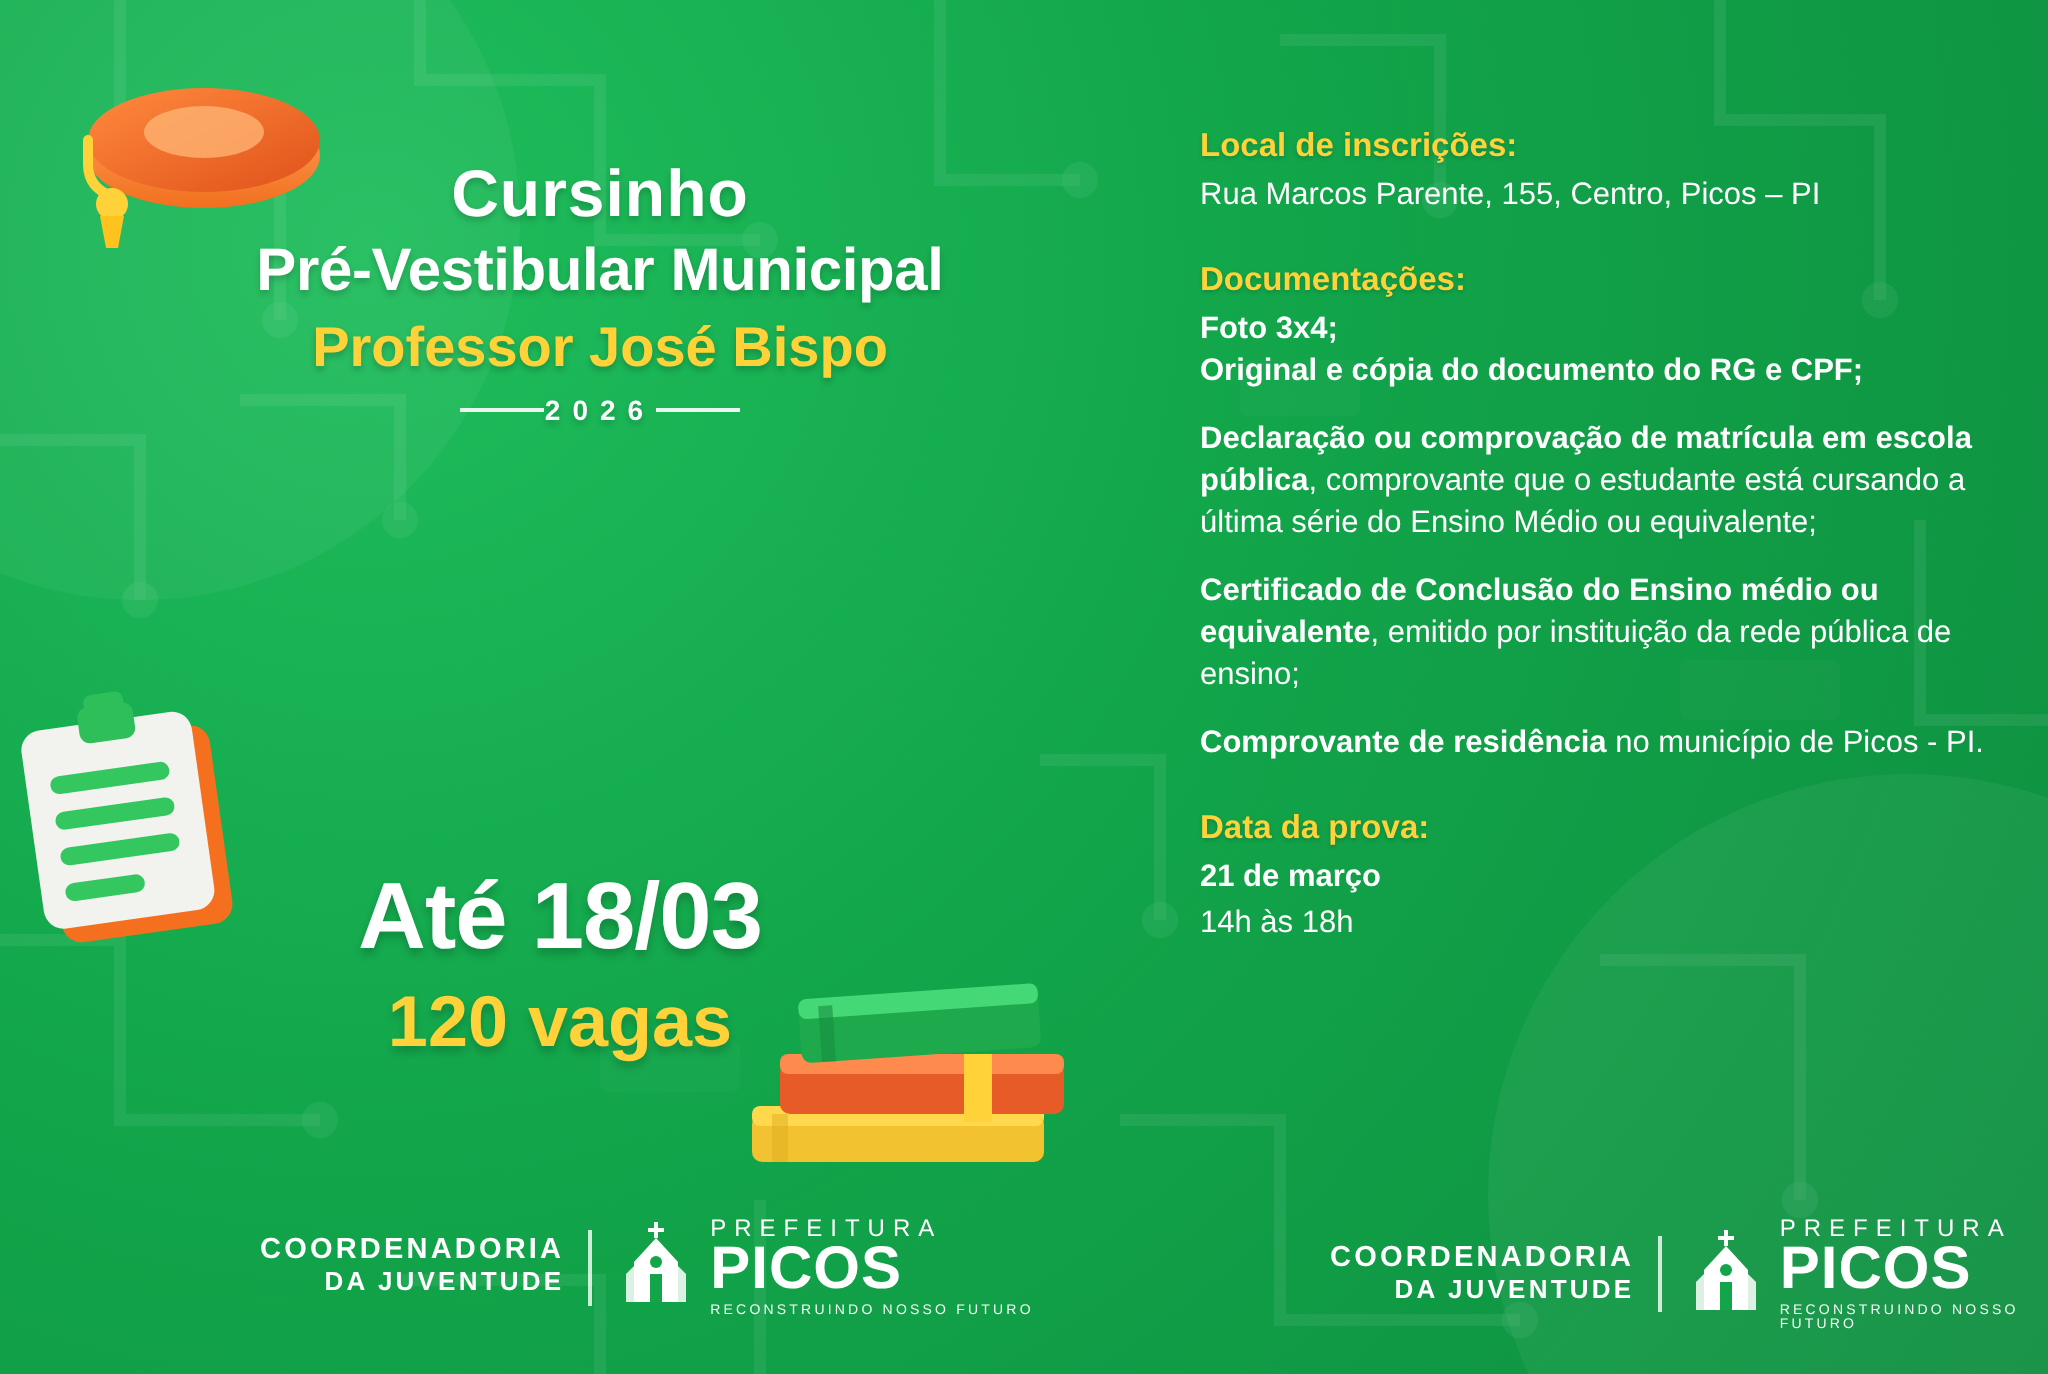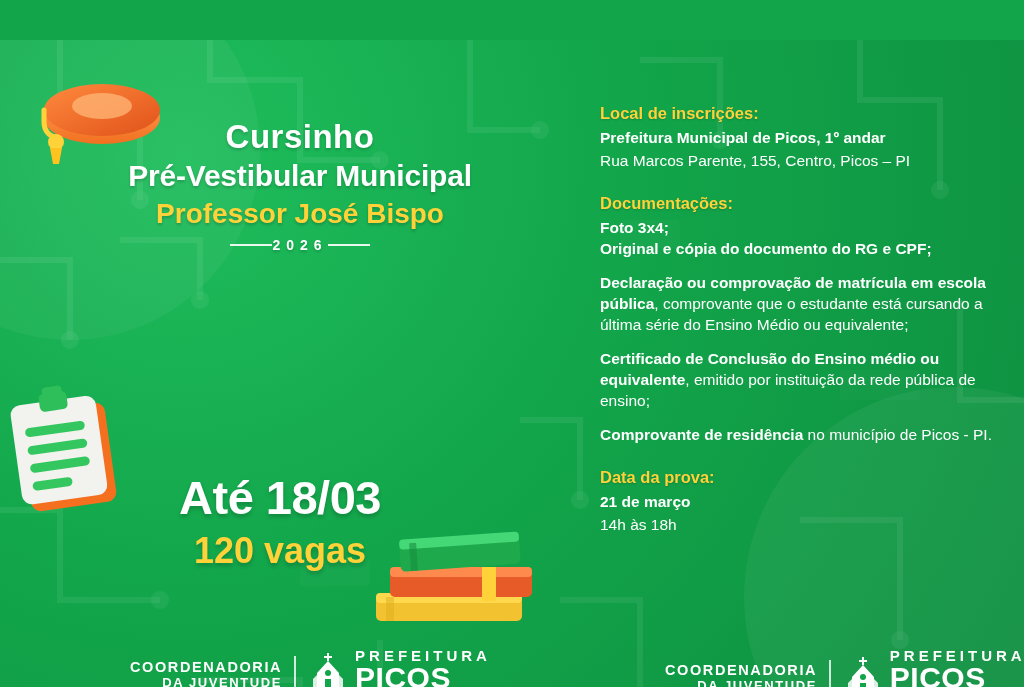--- a/index.html
+++ b/index.html
@@ -8,21 +8,20 @@
     font-family:"Liberation Sans", sans-serif;
     background:#12a54a;
     position:relative;
   }
   
   .poster{
     position:absolute;inset:0;
     background:
       radial-gradient(circle at 18% 18%, #1fbd5c 0%, #12a54a 45%, #0e8f40 100%);
     overflow:hidden;
-    margin-top:40px;
   }
   .circuit{
     position:absolute;inset:0;
     opacity:.20;
   }
   .circuit svg{display:block;}
   .bg-blob{
     position:absolute;
     border-radius:50%;
     background:rgba(255,255,255,.05);
@@ -99,21 +98,21 @@
     position:absolute;display:flex;align-items:center;gap:12px;color:#fff;
   }
   .coord{
     text-align:right;line-height:1.1;
   }
   .coord .l1{font-size:14.5px;font-weight:bold;letter-spacing:1.6px;}
   .coord .l2{font-size:13px;font-weight:bold;letter-spacing:1.6px;}
   .divider{width:2px;height:38px;background:rgba(255,255,255,.8);}
   .pref{display:flex;align-items:center;gap:7px;}
   .pref .txt{line-height:1;}
-  .pref .p1{font-size:15px;font-weight:bold;letter-spacing:4px;}
+  .pref .p1{font-size:12px;font-weight:normal;letter-spacing:4px;}
   .pref .p2{font-size:30px;font-weight:bold;letter-spacing:.5px;}
   .pref .p3{font-size:7px;letter-spacing:1.6px;opacity:.95;margin-top:2px;}
 
   
   .cap{position:absolute;left:10px;top:8px;}
   
   .clipboard{position:absolute;left:2px;top:345px;}
   
   .books{position:absolute;left:370px;top:485px;}
 </style>
@@ -237,21 +236,20 @@
           <rect x="40" y="16" width="7" height="28" fill="#17903f" opacity=".6"></rect>
         </g>
       </svg>
     </div>
   </div>
 
   <div class="right">
 
     <div class="blk">
       <div class="sec-head">Local de inscrições:</div>
-      <div class="b tight">Prefeitura Municipal de Picos, 1º andar</div>
       <div>Rua Marcos Parente, 155, Centro, Picos – PI</div>
     </div>
 
     <div>
       <div class="sec-head">Documentações:</div>
 
       <div class="para" style="margin-bottom:13px">
         <div class="b">Foto 3x4;</div>
         <div class="b">Original e cópia do documento do RG e CPF;</div>
       </div>

